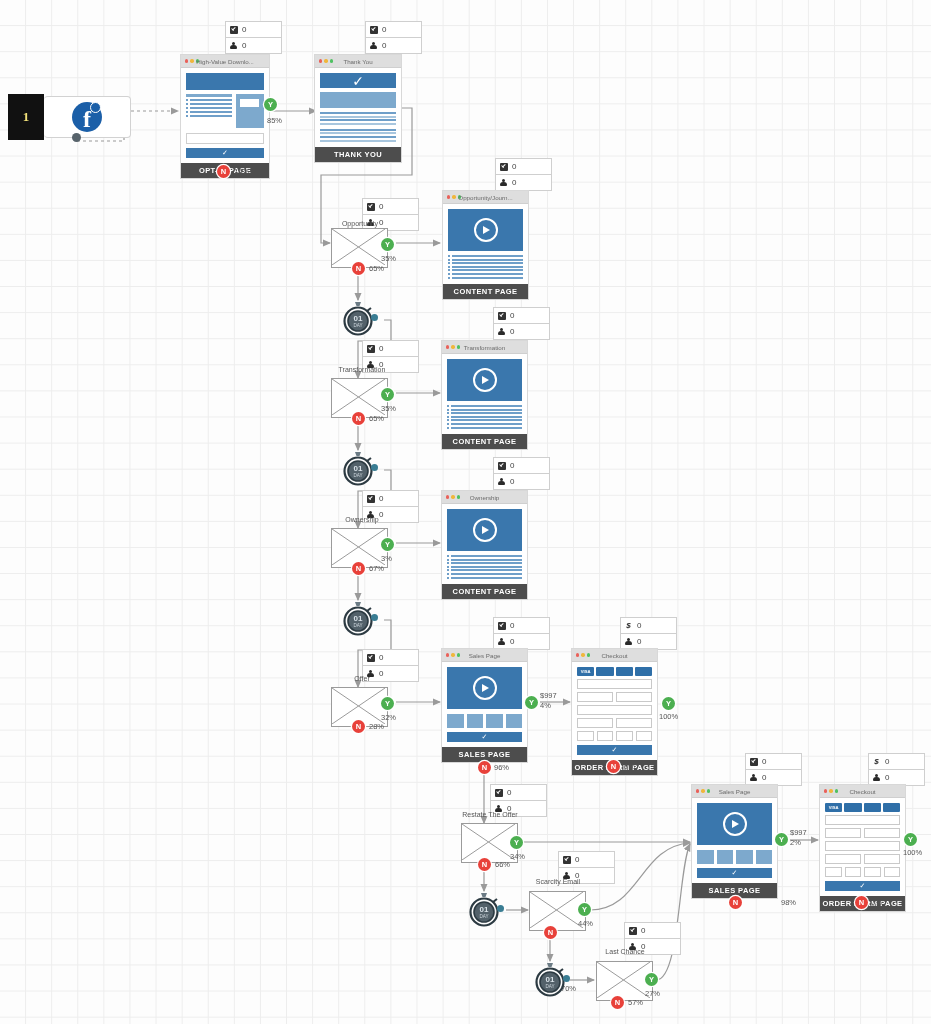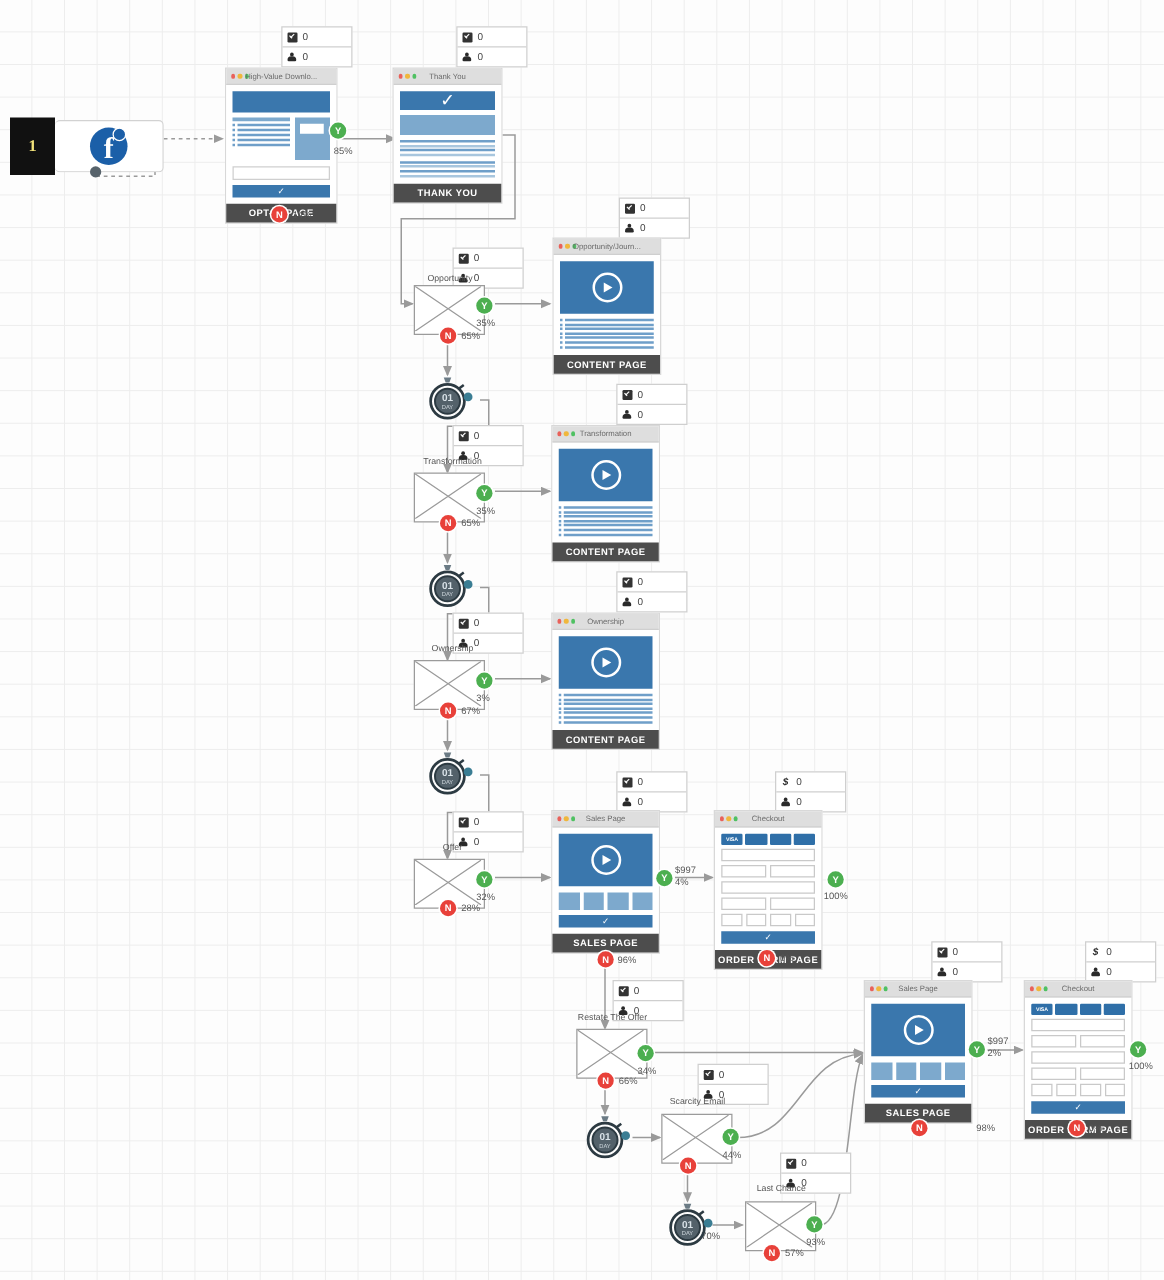--- a/index.html
+++ b/index.html
@@ -803,21 +803,21 @@
         <span class="val">0</span>
       </div>
   </div>
   <div class="mail-label" style="left:570px;top:948px;width:110px;">Last Chance</div>
   <div class="mail" style="left:596px;top:961px;">
     <svg width="53" height="36" viewBox="0 0 53 36">
         <path d="M0,0 L53,36 M53,0 L0,36" stroke="#9b9b9b" stroke-width="1" fill="none"></path>
       </svg>
   </div>
   <div class="badge y" style="left:645px;top:973px;">Y</div>
-  <div class="pct" style="left:645px;top:989px;">93%</div>
+  <div class="pct" style="left:645px;top:989px;">27%</div>
   <div class="badge n" style="left:611px;top:996px;">N</div>
   <div class="pct" style="left:628px;top:998px;">57%</div>
 
   <div class="statbox" style="left:745px;top:753px;">
     <div class="statrow">
         <span class="ic">
           <i class="ic-check"></i>
         </span>
         <span class="val">0</span>
       </div>

